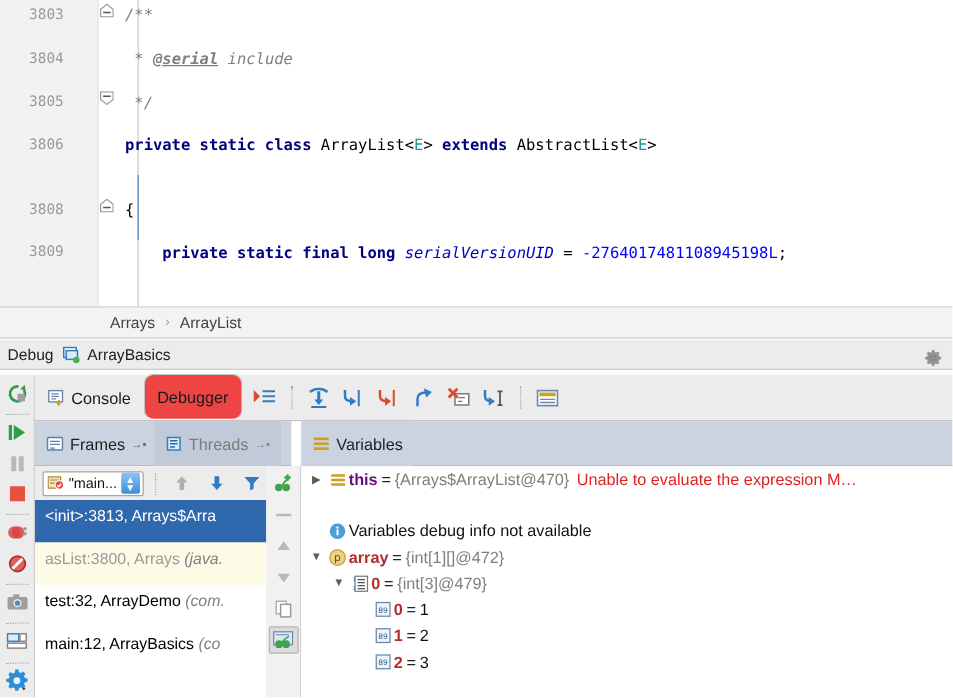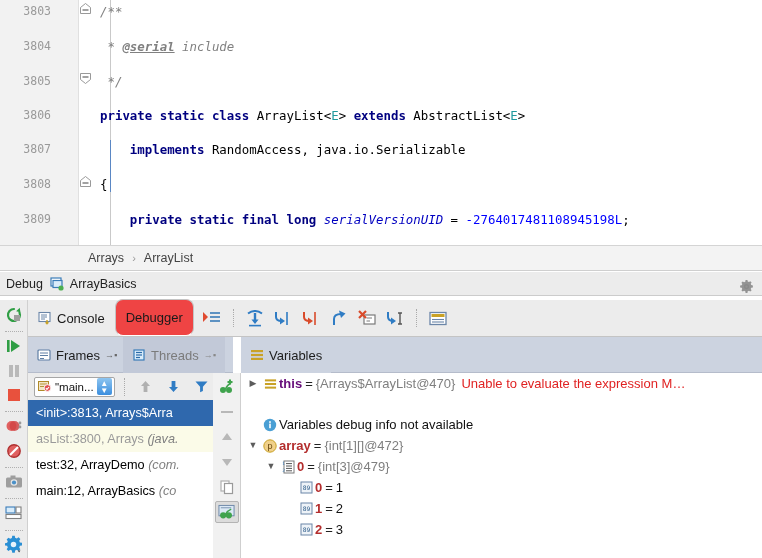--- a/index.html
+++ b/index.html
@@ -135,21 +135,21 @@
     background: #ffffff; border: 1px solid #a6a6a6; border-radius: 2px; padding: 0 2px 0 3px;
     font-size: 11.5px; color: #111;
   }
   .combo-arrows {
     width: 15px; height: 17px; background: linear-gradient(#8ec5f0,#3b8ede);
     border-radius: 2px; color:#fff; font-size: 8px; display:flex; flex-direction:column;
     align-items:center; justify-content:center; line-height: 7px;
   }
   .frame-list { position: absolute; left: 28px; top: 400px; width: 185px; height: 158px; background: #fff; }
   .frame-item {
-    height: 26px; line-height: 26px; padding-left: 8px; font-size: 12.7px;
+    height: 34px; line-height: 26px; padding-left: 8px; font-size: 12.7px;
     white-space: nowrap; overflow: hidden; color: #000;
   }
   .frame-item.selected { background: #2f68ad; color: #ffffff; }
   .frame-item.muted { background: #fbfbe8; color: #9a9a9a; }
   .frame-pkg { color: #808080; font-style: italic; }
 
   
   .frames-side {
     position: absolute; left: 213px; top: 373px; width: 28px; height: 185px;
     background: #f1f1f1; border-right: 1px solid #cfcfcf;
@@ -192,21 +192,20 @@
         <div class="code-row" style="top: 0px;"><div class="gutter-num">3803</div><div class="fold"><svg width="11" height="11" viewBox="0 0 11 11">
               <path d="M0.5 10.5h10v-6l-5-4-5 4z" fill="#fff" stroke="#999"></path>
               <path d="M2.5 7h6" stroke="#555" stroke-width="1.1"></path>
             </svg></div><div class="code-text"><span class="cmt">/**</span></div></div>
         <div class="code-row" style="top: 17.3px;"><div class="gutter-num">3804</div><div class="code-text"><span class="cmt"> * </span><span class="cmtb">@serial</span><span class="cmt"> include</span></div></div>
         <div class="code-row" style="top: 35px;"><div class="gutter-num">3805</div><div class="fold"><svg width="11" height="11" viewBox="0 0 11 11">
               <path d="M0.5 0.5h10v6l-5 4-5-4z" fill="#fff" stroke="#999"></path>
               <path d="M2.5 4h6" stroke="#555" stroke-width="1.1"></path>
             </svg></div><div class="code-text"><span class="cmt"> */</span></div></div>
         <div class="code-row" style="top: 51.9px;"><div class="gutter-num">3806</div><div class="code-text"><span class="kw">private static class </span><span>ArrayList&lt;</span><span class="typ">E</span><span>&gt; </span><span class="kw">extends </span><span>AbstractList&lt;</span><span class="typ">E</span><span>&gt;</span></div></div>
-        <div class="code-row" style="top: 69.2px;"><div class="gutter-num">3807</div><div class="code-text"><span class="kw">    implements </span><span>RandomAccess, java.io.Serializable</span></div></div>
         <div class="code-row" style="top: 86.5px;"><div class="gutter-num">3808</div><div class="fold"><svg width="11" height="11" viewBox="0 0 11 11">
               <path d="M0.5 10.5h10v-6l-5-4-5 4z" fill="#fff" stroke="#999"></path>
               <path d="M2.5 7h6" stroke="#555" stroke-width="1.1"></path>
             </svg></div><div class="code-text"><span>{</span></div></div>
         <div class="code-row" style="top: 103.8px;"><div class="gutter-num">3809</div><div class="code-text"><span class="kw">    private static final long </span><span class="fld">serialVersionUID</span><span> = </span><span class="num">-2764017481108945198L</span><span>;</span></div></div>
       </div>
   </div>
 
   <div class="breadcrumb">
     <span>Arrays</span>

